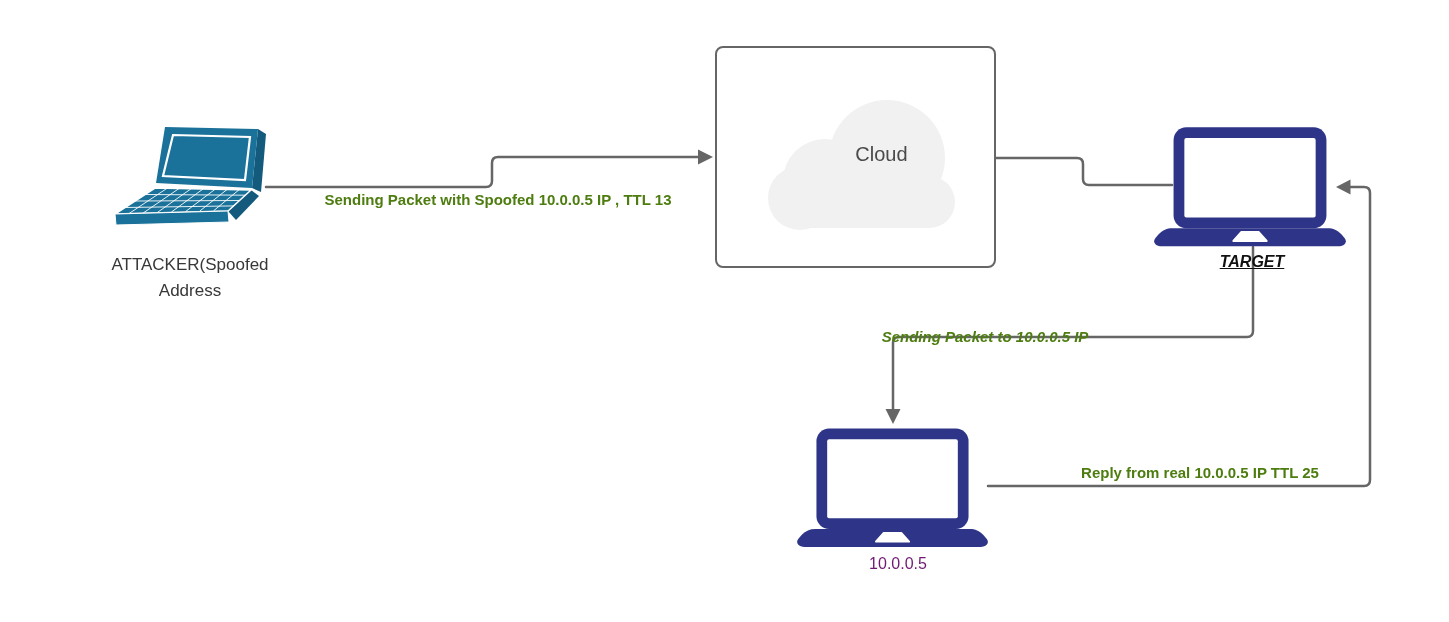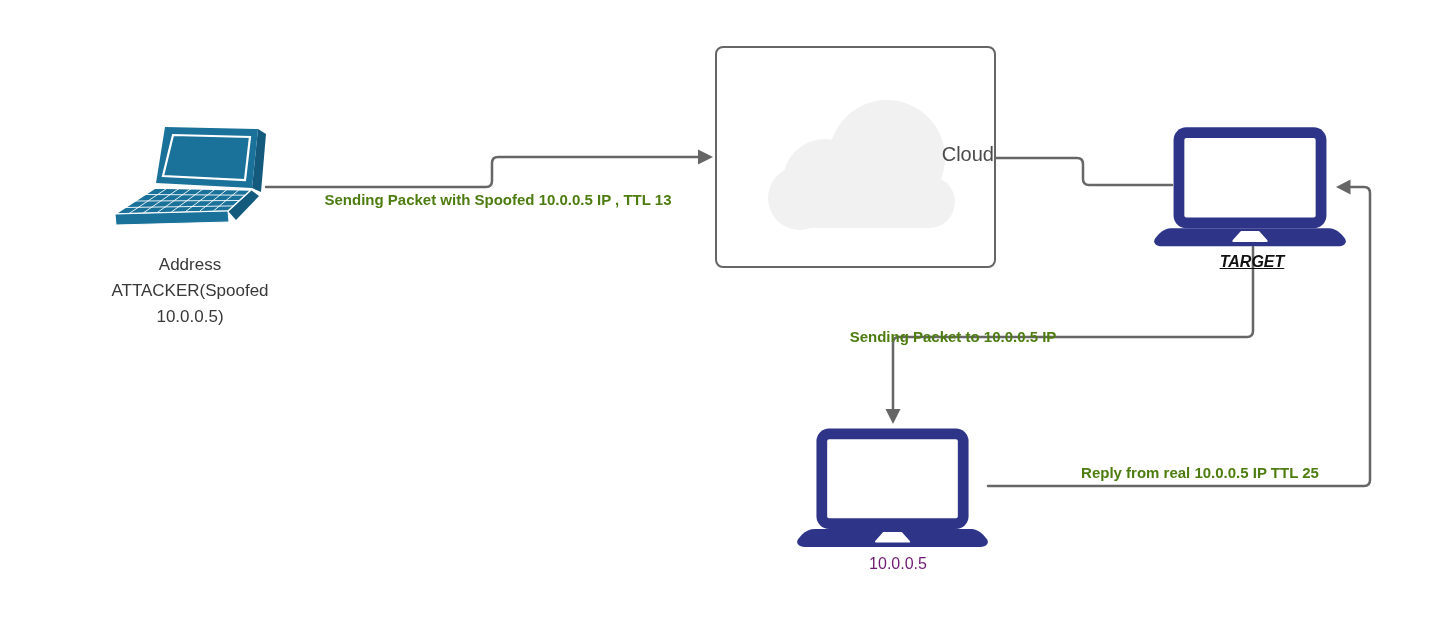--- a/index.html
+++ b/index.html
@@ -3,24 +3,24 @@
 <meta charset="utf-8">
 <style>
   html,body{margin:0;padding:0;background:#fff;}
   body{font-family:"Liberation Sans","DejaVu Sans",sans-serif;}
   #canvas{position:relative;width:1449px;height:622px;background:#ffffff;overflow:hidden;}
   .abs{position:absolute;}
   .node-label{color:#3a3a3a;text-align:center;}
   .edge-label{font-weight:bold;font-size:15px;color:#4d7c0f;text-align:center;white-space:nowrap;}
   #attacker-label{left:88px;top:252px;width:204px;font-size:17px;line-height:26px;color:#383838;}
   #edge1-label{left:288px;top:191px;width:420px;}
-  #edge2-label{left:828px;top:328px;width:250px;}
+  #edge2-label{left:860px;top:328px;width:250px;font-style:italic;}
   #edge3-label{left:1055px;top:464px;width:290px;}
   #cloud-box{left:715px;top:46px;width:281px;height:222px;border:2.5px solid #666666;border-radius:8px;background:#ffffff;box-sizing:border-box;}
-  #cloud-label{left:0;top:95px;width:100%;font-size:20px;color:#4a4a4a;text-align:right;}
+  #cloud-label{left:0;top:95px;width:100%;font-size:20px;color:#4a4a4a;text-align:center;padding-left:26px;}
   #target-label{left:1152px;top:253px;width:200px;font-size:16px;font-weight:bold;font-style:italic;color:#111111;text-decoration:underline;}
   #host-label{left:798px;top:555px;width:200px;font-size:16px;color:#701a75;}
   svg{display:block;}
 </style>
 </head>
 <body>
 
 <div id="canvas">
 
   <svg class="abs" width="1449" height="622" viewBox="0 0 1449 622" style="left:0;top:0">
@@ -54,23 +54,22 @@
         <line x1="108" y1="67" x2="76.4" y2="90"></line>
         <line x1="120" y1="67.3" x2="90.5" y2="89.6"></line>
         <line x1="132" y1="67.5" x2="104.6" y2="89.2"></line>
         <line x1="144" y1="67.8" x2="118.7" y2="88.7"></line>
       </g>
       <polygon points="20,92 133,89 134,100 21,103" fill="#1a7199" stroke="#ffffff" stroke-width="1"></polygon>
     </g>
   </svg>
 
   <div id="attacker-label" class="abs node-label">
+    <div>ATTACKER(Spoofed</div>
     <div>Address</div>
-    <div>ATTACKER(Spoofed</div>
-    <div>10.0.0.5)</div>
   </div>
 
   <div id="edge1-label" class="abs edge-label">Sending Packet with Spoofed 10.0.0.5 IP , TTL 13</div>
 
   <div id="cloud-box" class="abs">
     <svg width="276" height="217" viewBox="0 0 276 217">
       <g fill="#f1f1f1">
         <circle cx="170" cy="110" r="58"></circle>
         <circle cx="108" cy="133" r="42"></circle>
         <circle cx="83" cy="150" r="32"></circle>

